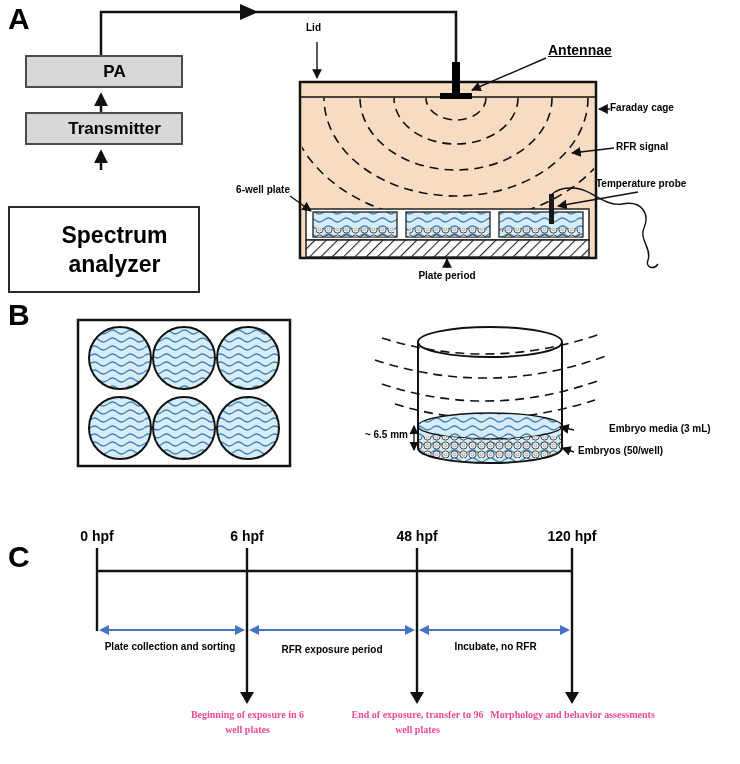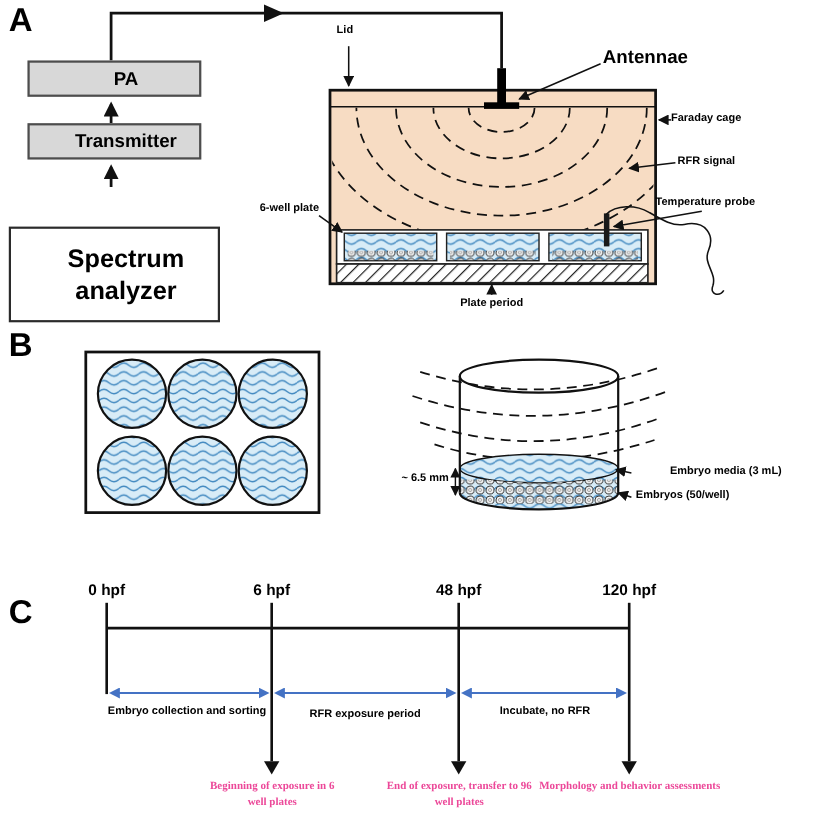--- a/index.html
+++ b/index.html
@@ -3,21 +3,21 @@
 <meta charset="utf-8">
 <style>
   * { margin:0; padding:0; box-sizing:border-box; }
   body { font-family:"Liberation Sans", sans-serif; background:#fff; }
   .figure { position:relative; width:740px; height:764px; background:#fff; overflow:hidden; }
   svg.layer { position:absolute; left:0; top:0; }
   .panel-letter { position:absolute; font-size:30px; font-weight:bold; color:#000; }
   .lbl { position:absolute; font-weight:bold; color:#000; }
   .s  { font-size:10px; }
   .m  { font-size:14px; }
-  .lg { font-size:17px; }
+  .lg { font-size:14px;text-decoration:underline; }
   .box { position:absolute; display:flex; align-items:center; justify-content:center;
          font-weight:bold; text-align:center; color:#000;padding-left:21px; }
   .gray  { background:#d8d8d8; border:2px solid #4d4d4d; font-size:17px; }
   .white { background:#fff; border:2px solid #2b2b2b; font-size:23px; line-height:1.25;margin-top:36px; }
   .center { text-align:center; }
   .right  { text-align:right; }
   .orange { color:#ec4899;font-family:Liberation Serif, serif; }
   .arc { fill:none; stroke:#111; stroke-width:1.6; stroke-dasharray:9 6; }
   .thin { stroke:#111; stroke-width:1.4; fill:none; }
   .thick { stroke:#111; stroke-width:2.5; fill:none; }
@@ -180,21 +180,21 @@
 
   <div class="lbl s right" style="left:338px; top:429px; width:70px;">~ 6.5 mm</div>
   <div class="lbl s" style="left:570px; top:423px; width:150px;padding-left:39px;">Embryo media (3 mL)</div>
   <div class="lbl s" style="left:578px; top:445px; width:150px;">Embryos (50/well)</div>
 
   <div class="lbl m center" style="left:72px;  top:528px; width:50px;">0 hpf</div>
   <div class="lbl m center" style="left:222px; top:528px; width:50px;">6 hpf</div>
   <div class="lbl m center" style="left:392px; top:528px; width:50px;">48 hpf</div>
   <div class="lbl m center" style="left:545px; top:528px; width:54px;">120 hpf</div>
 
-  <div class="lbl s center" style="left:95px;  top:639px; width:150px; line-height:1.5;">Embryo collection and sorting</div>
+  <div class="lbl s center" style="left:95px;  top:639px; width:150px; line-height:1.5;">Plate collection and sorting</div>
   <div class="lbl s center" style="left:268px; top:642px; width:128px; line-height:1.5;">RFR exposure period</div>
   <div class="lbl s center" style="left:418px; top:639px; width:155px; line-height:1.5;">Incubate, no RFR</div>
 
   <div class="lbl s center orange" style="left:185px; top:708px; width:125px; line-height:1.45;">Beginning of exposure in 6 well plates</div>
   <div class="lbl s center orange" style="left:350px; top:708px; width:135px; line-height:1.45;">End of exposure, transfer to 96 well plates</div>
   <div class="lbl s center orange" style="left:490px; top:708px; width:165px; line-height:1.45;">Morphology and behavior assessments</div>
 
 </div>
 
 </body></html>

